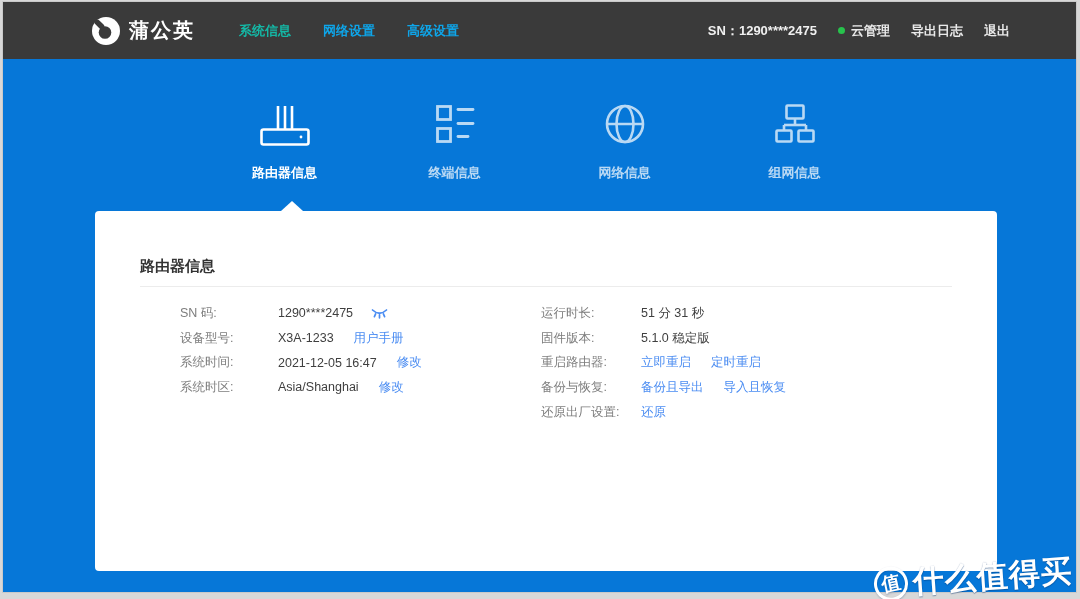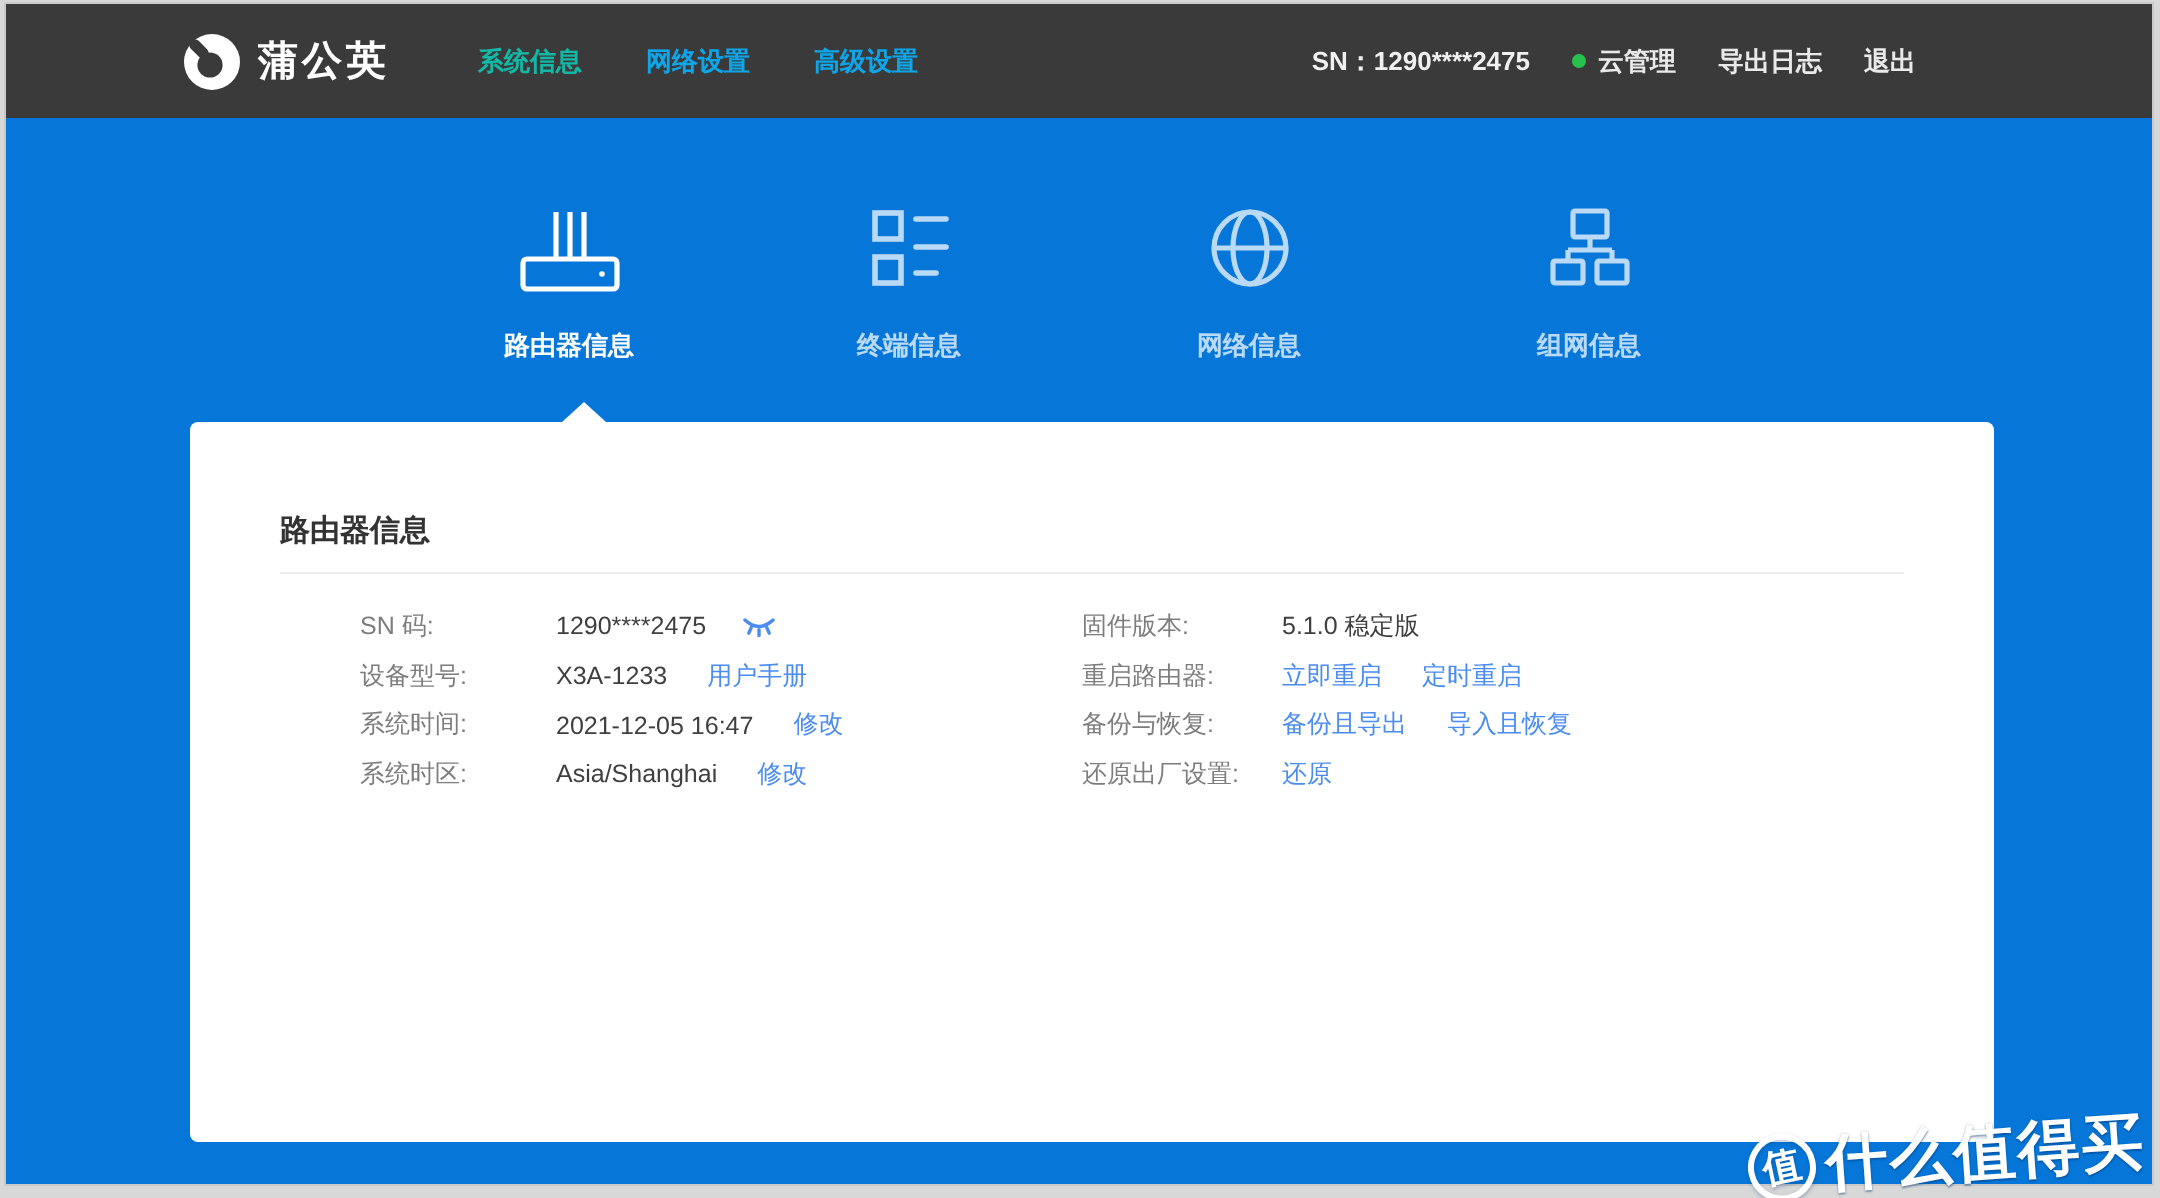--- a/index.html
+++ b/index.html
@@ -14,21 +14,21 @@
     position:absolute; top:2px; left:3px; right:4px; bottom:7px;
     background:#0677d8;
     display:flex; flex-direction:column;
     box-shadow:0 0 0 1px #c9c9c9;
   }
 
   
   .navbar {
     height:57px; background:#3a3a3a; flex:0 0 57px;
     display:flex; 
-    padding:0 118px 0 89px;
+    padding:0 66px 0 89px;
   }
   .brand { display:flex; align-items:center; gap:9px; }
   .brand-name { color:#ffffff; font-size:20px; font-weight:bold; letter-spacing:2px; }
   .nav-menu { display:flex; margin-left:28px; }
   .nav-item {
     color:#0ea5e9; font-size:13px; font-weight:bold;
     padding:0 16px; line-height:57px; cursor:pointer; white-space:nowrap;
   }
   .nav-item.active { color:#14b8a6; }
   .nav-right { margin-left:auto; display:flex; align-items:center; gap:21px; }
@@ -226,20 +226,24 @@
         </div>
         <div class="field-row">
           <span class="field-label">系统时区:</span>
           <span class="field-value">Asia/Shanghai</span>
           <a class="field-link">修改</a>
         </div>
       </div>
 
       <div class="col col-right">
         <div class="field-row">
+          <span class="field-label">运行时长:</span>
+          <span class="field-value">51 分 31 秒</span>
+        </div>
+        <div class="field-row">
           <span class="field-label">固件版本:</span>
           <span class="field-value">5.1.0 稳定版</span>
         </div>
         <div class="field-row">
           <span class="field-label">重启路由器:</span>
           <a class="field-link" style="margin-left:0;">立即重启</a>
           <a class="field-link">定时重启</a>
         </div>
         <div class="field-row">
           <span class="field-label">备份与恢复:</span>

